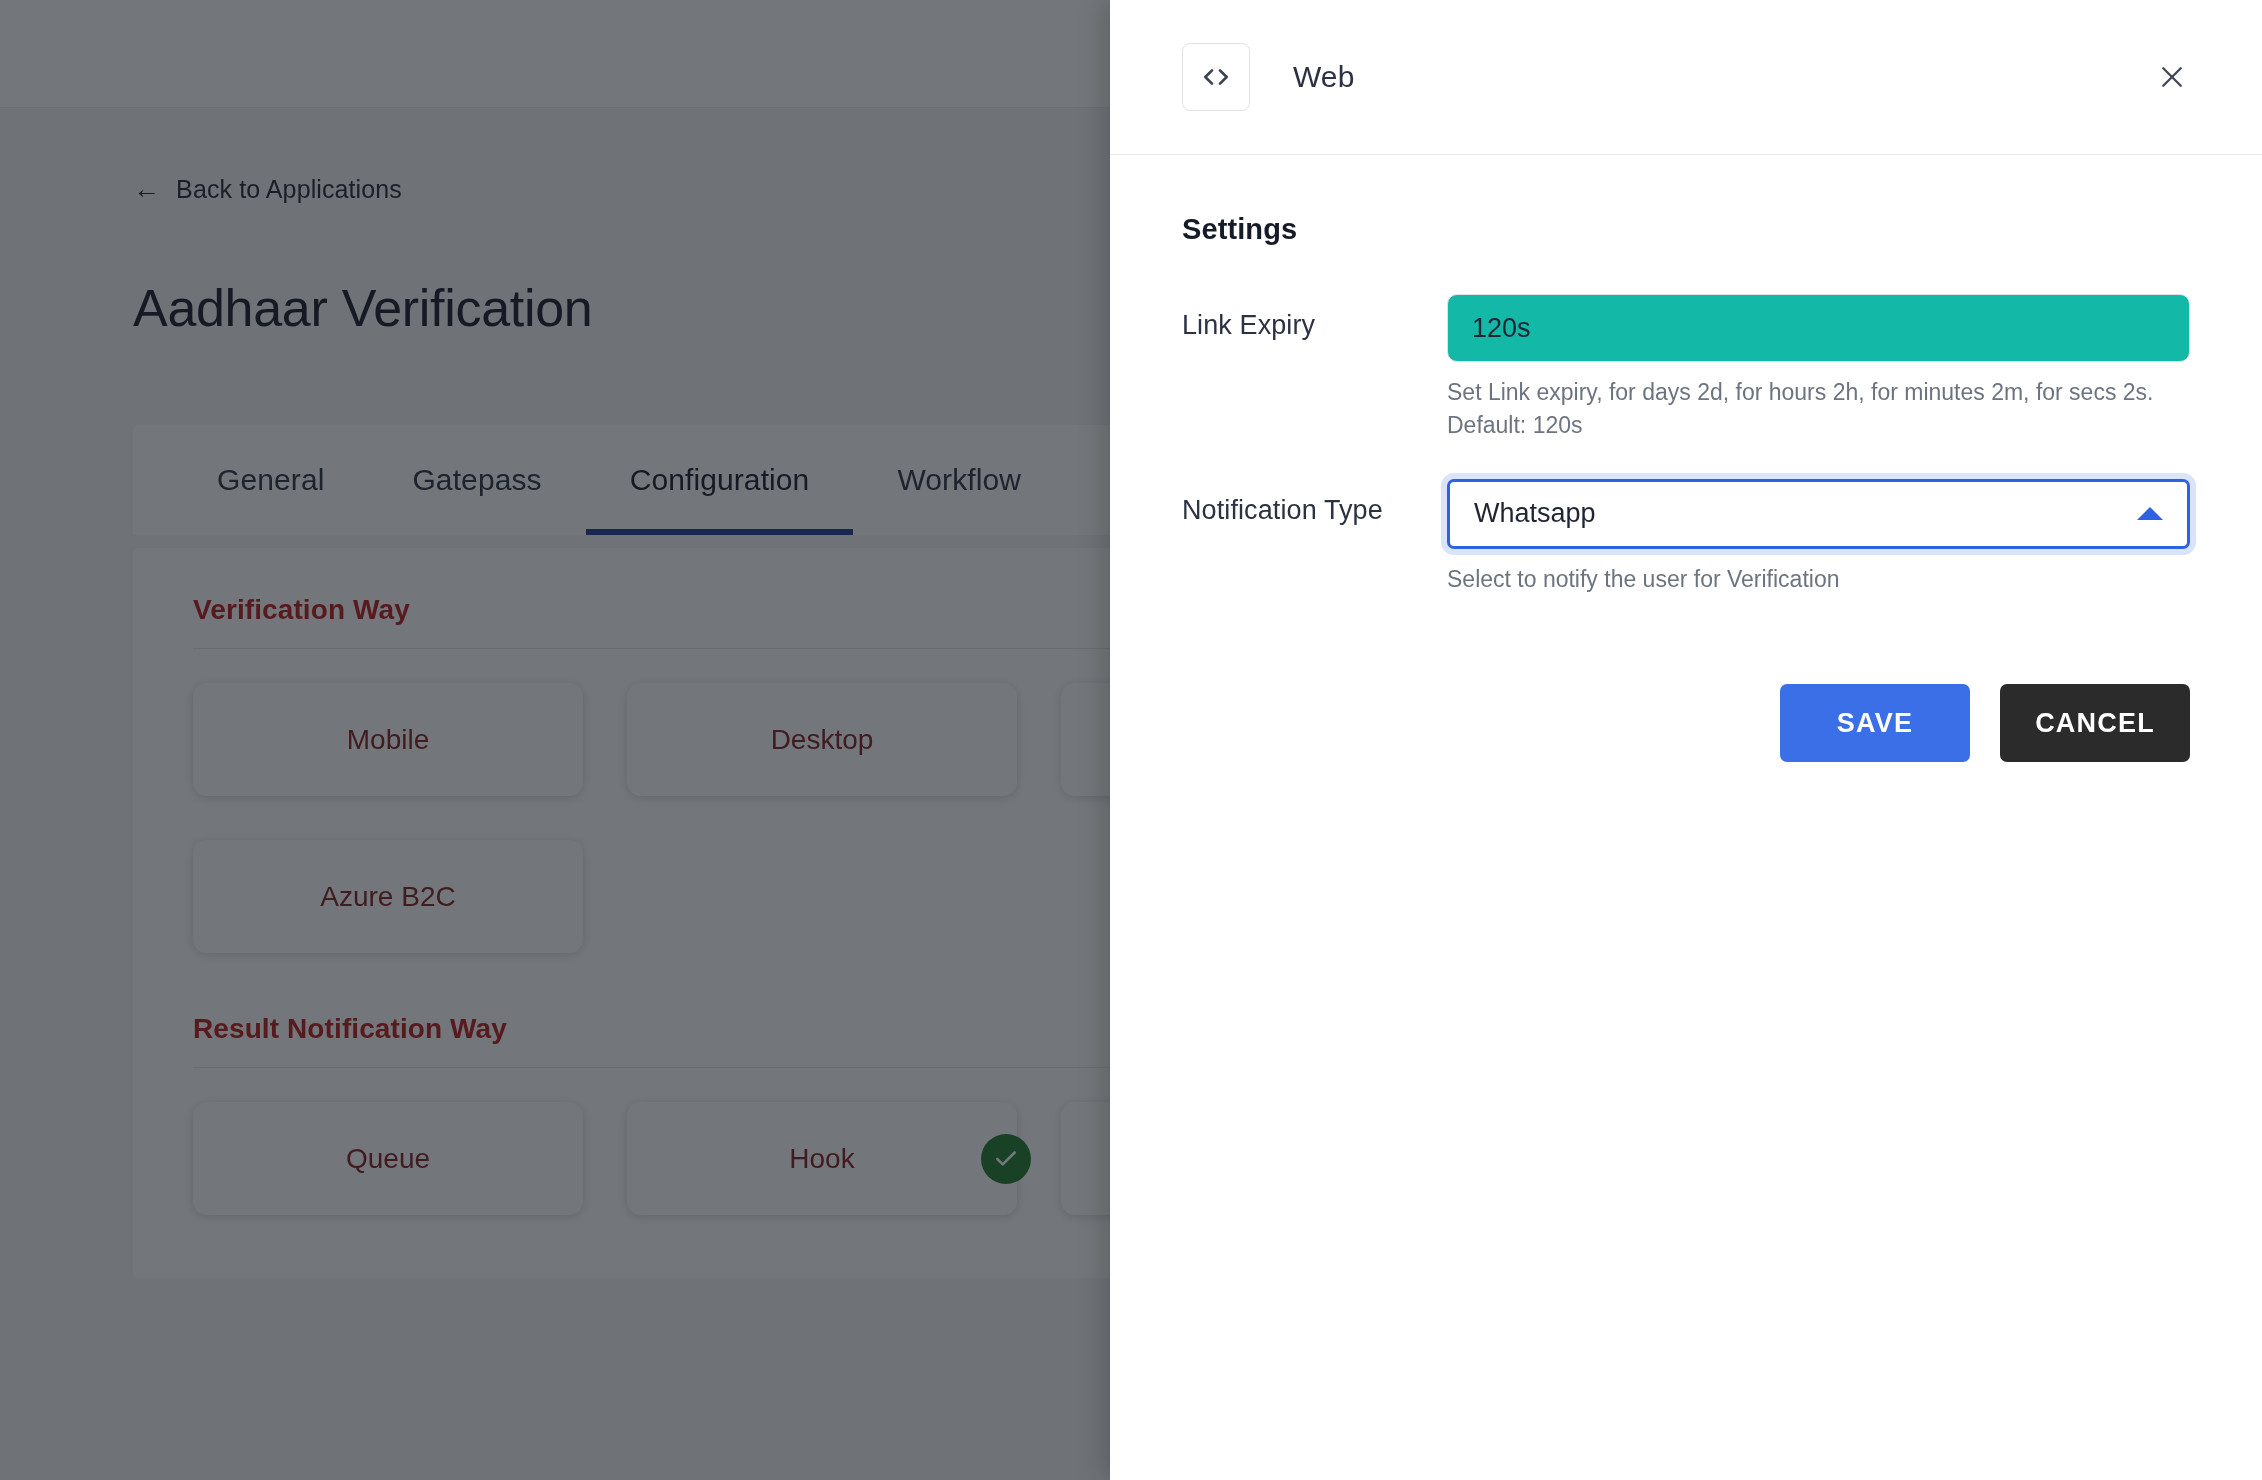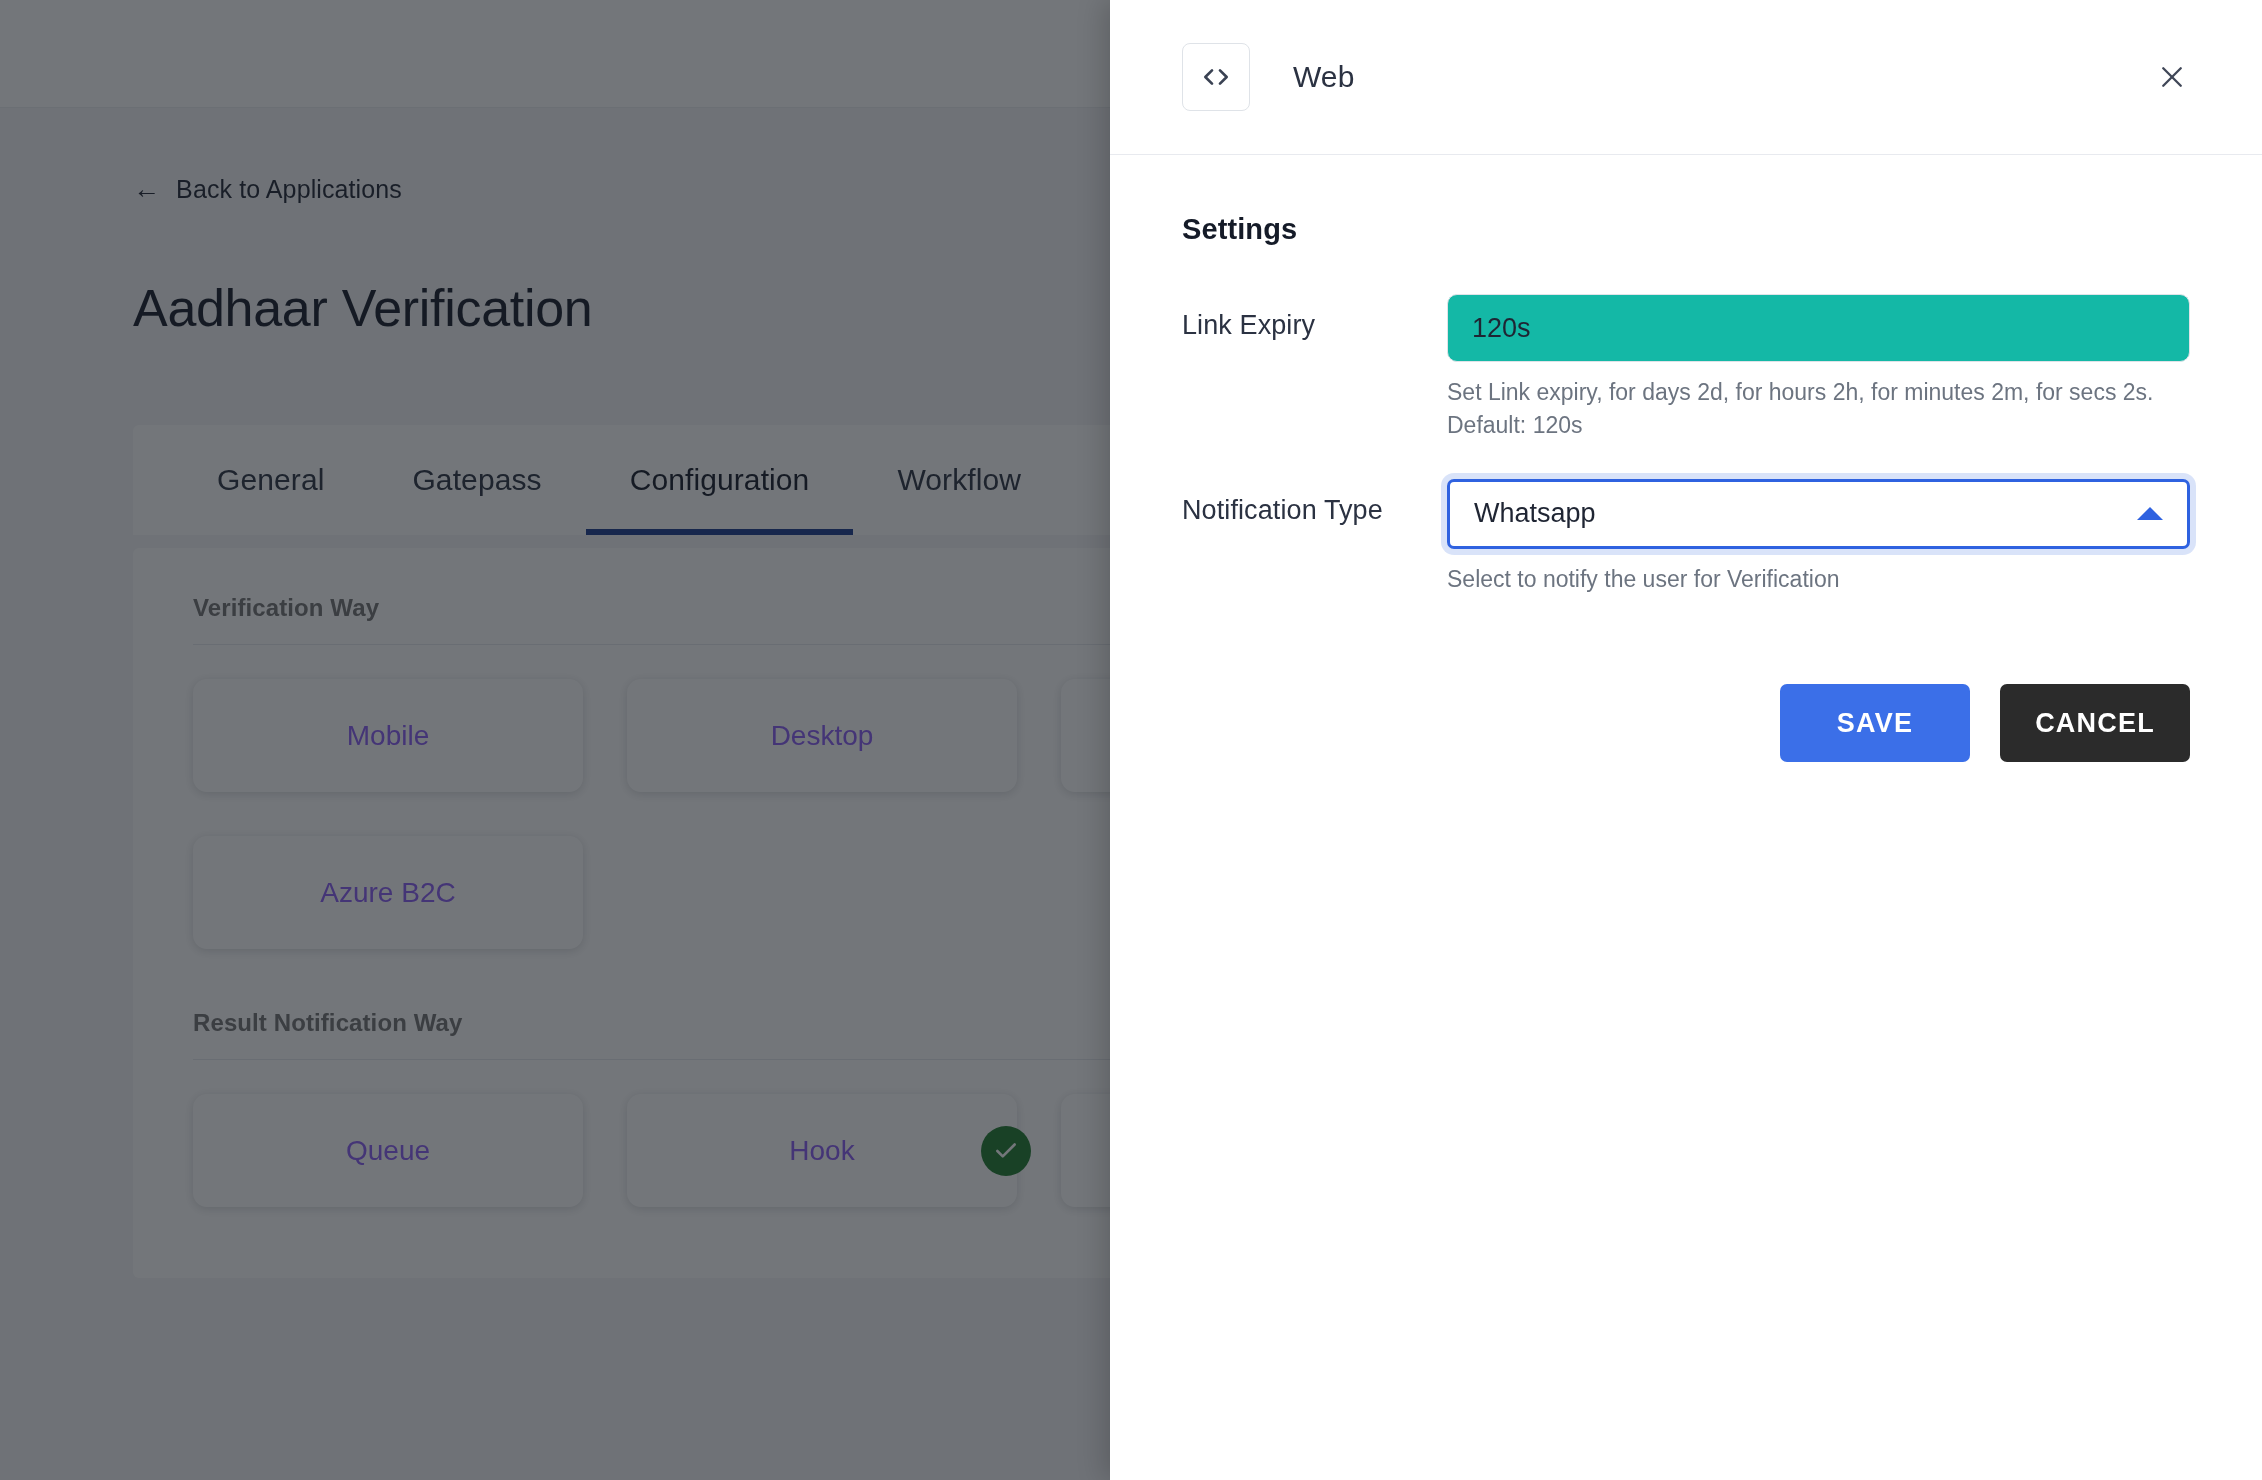--- a/index.html
+++ b/index.html
@@ -104,23 +104,23 @@
     top: 548px;
     left: 133px;
     width: 1520px;
     height: 730px;
     background: #ffffff;
     border-radius: 6px;
     padding: 46px 60px;
   }
 
   .section-title {
-    font-size: 24px;
+    font-size: 28px;
     font-weight: bold;
-    color: #737373;
+    color: #b91c1c;
     letter-spacing: 0.1px;
   }
   .section-rule {
     margin-top: 22px;
     height: 1px;
     background: #e7e9ed;
     width: 100%;
   }
 
   .card-grid {
@@ -133,21 +133,21 @@
     position: relative;
     width: 390px;
     height: 113px;
     background: #ffffff;
     border-radius: 14px;
     box-shadow: 0 2px 10px rgba(20,26,40,0.16);
     display: flex;
     align-items: center;
     justify-content: center;
     font-size: 28px;
-    color: #8b5cf6;
+    color: #7f1d1d;
   }
   .check-badge {
     position: absolute;
     right: -14px;
     top: 50%;
     transform: translateY(-50%);
     width: 50px;
     height: 50px;
     border-radius: 50%;
     background: #1f7a2e;

